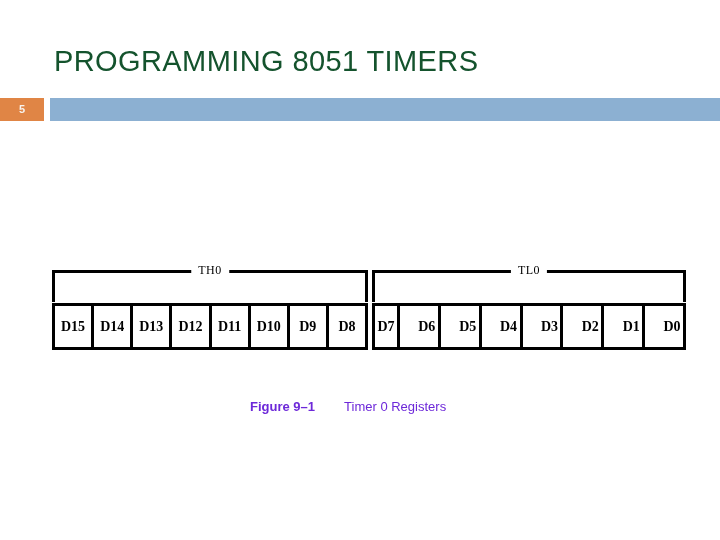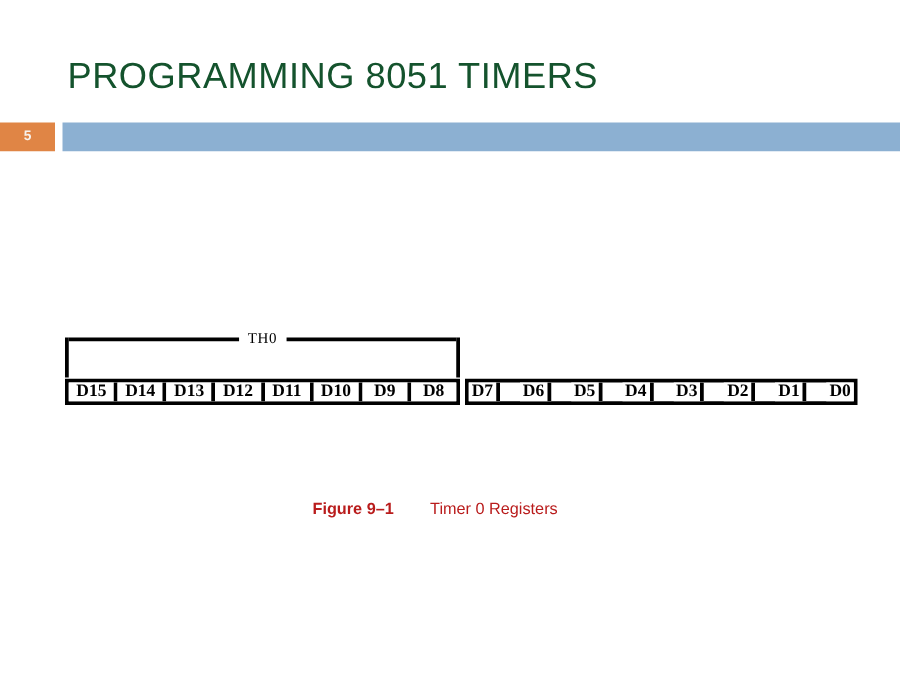--- a/index.html
+++ b/index.html
@@ -135,21 +135,21 @@
   .cells-row {
     position: absolute;
     left: 0;
     top: 41px;
     width: 634px;
     height: 33px;
   }
   .cell-group {
     position: absolute;
     top: 0;
-    height: 21px;
+    height: 47px;
     box-sizing: border-box;
     border: 3px solid #000;
     display: flex;
     background: #ffffff;
   }
   #cell-group-high { left: 0; width: 316px; }
   #cell-group-low  { left: 320px; width: 314px; gap: 16px; }
 
   .bit-cell {
     flex: 1 1 0;
@@ -170,21 +170,21 @@
 
   
   #figure-caption {
     position: absolute;
     left: 250px;
     top: 399px;
     height: 18px;
     white-space: nowrap;
     font-family: "Liberation Sans", sans-serif;
     font-size: 13px;
-    color: #b91c1c;
+    color: #6d28d9;
   }
   #figure-caption-label {
     font-weight: bold;
   }
   #figure-caption-gap {
     display: inline-block;
     width: 22px;
   }
   #figure-caption-text {
     font-weight: normal;
@@ -203,20 +203,24 @@
     </div>
     <div id="header-accent-bar"></div>
   </div>
 
   <div id="register-diagram">
 
     <div class="bracket-row">
       <div class="bracket" id="bracket-th0">
         <div class="bracket-line-left" style="left:0; width:100%;"></div>
         <div class="bracket-label">TH0</div>
+      </div>
+      <div class="bracket" id="bracket-tl0">
+        <div class="bracket-line-left" style="left:0; width:100%;"></div>
+        <div class="bracket-label">TL0</div>
       </div>
     </div>
 
     <div class="cells-row">
 
       <div class="cell-group" id="cell-group-high">
         <div class="bit-cell">D15</div>
         <div class="bit-cell">D14</div>
         <div class="bit-cell">D13</div>
         <div class="bit-cell">D12</div>

